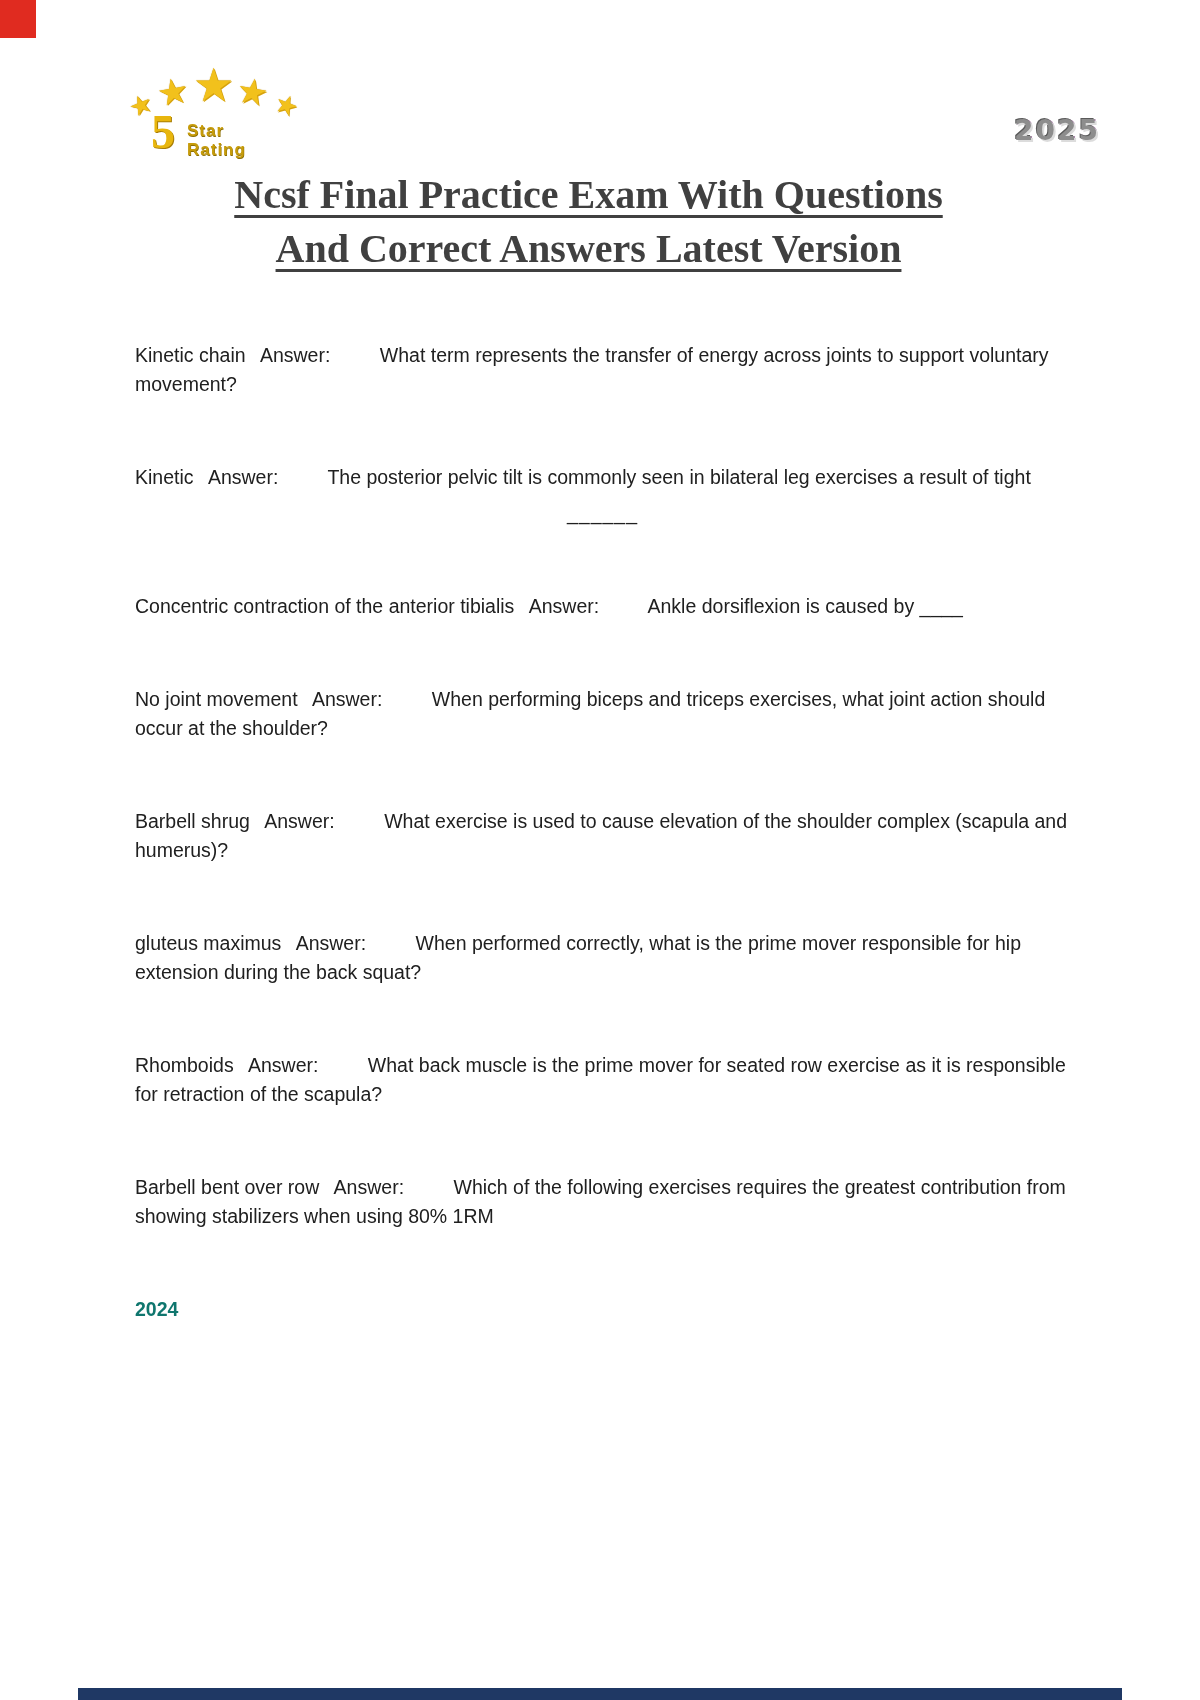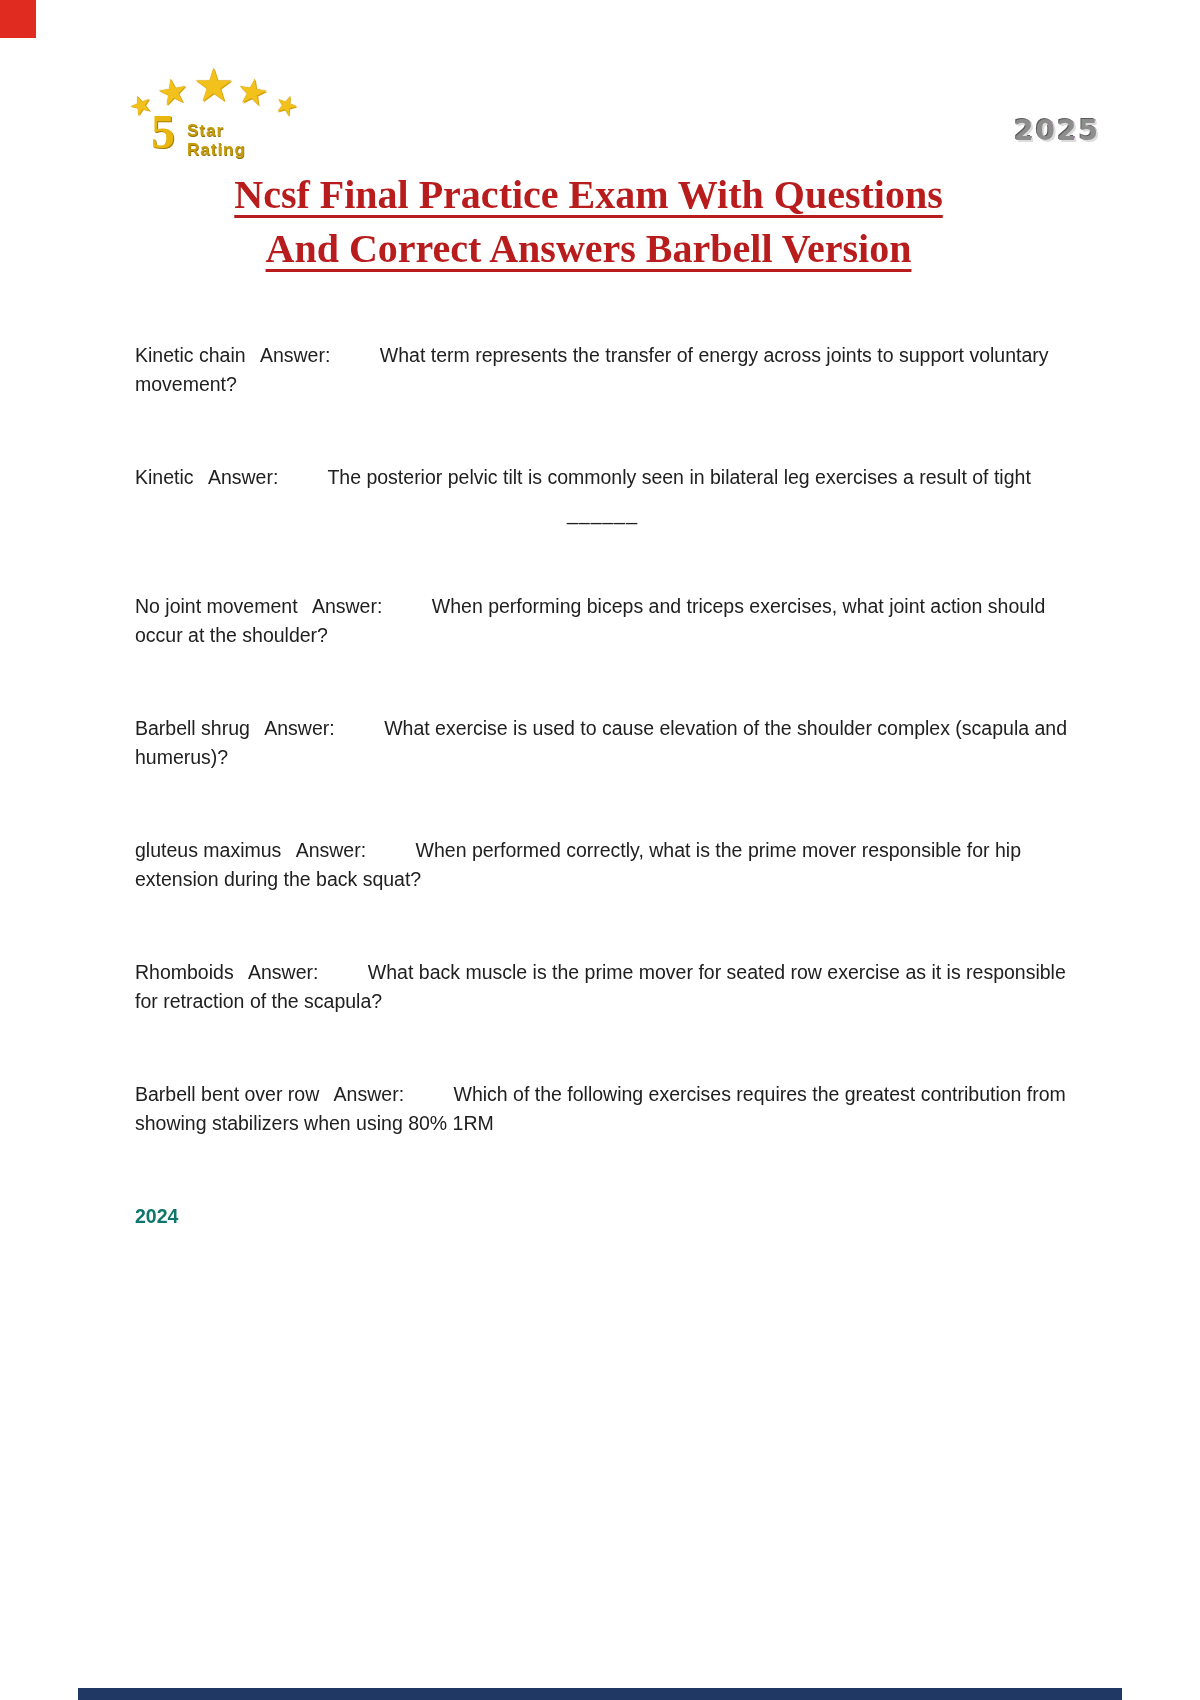--- a/index.html
+++ b/index.html
@@ -65,21 +65,21 @@
   
   .title{
     position:absolute;
     left:0; top:168px;
     width:1177px;
     text-align:center;
     font-family:"Liberation Serif", serif;
     font-weight:bold;
     font-size:40px;
     line-height:54px;
-    color:#b91c1c;
+    color:#404040;
   }
   .title .t-line{
     text-decoration:underline;
     text-decoration-thickness:3px;
     text-underline-offset:7px;
   }
   
   .body-block{
     position:absolute;
     left:135px; top:341px;
@@ -126,38 +126,43 @@
     <span class="star star-5">★</span>
     <span class="logo-five">5</span>
     <span class="logo-word star-word">Star</span>
     <span class="logo-word rating-word">Rating</span>
   </div>
 
   <div class="year-badge">2025</div>
 
   <div class="title">
     <div><span class="t-line">Ncsf Final Practice Exam With Questions</span></div>
-    <div><span class="t-line">And Correct Answers Barbell Version</span></div>
+    <div><span class="t-line">And Correct Answers Latest Version</span></div>
   </div>
 
   <div class="body-block">
 
     <p class="qa">
       <span class="term">Kinetic chain</span>
       <span class="ans-label">Answer:</span>
       <span class="question">What term represents the transfer of energy across joints to support voluntary movement?</span>
     </p>
 
     <p class="qa">
       <span class="term">Kinetic</span>
       <span class="ans-label">Answer:</span>
       <span class="question">The posterior pelvic tilt is commonly seen in bilateral leg exercises a result of tight</span>
       <span class="blank-line">______</span>
     </p>
 
+    <p class="qa">
+      <span class="term">Concentric contraction of the anterior tibialis</span>
+      <span class="ans-label">Answer:</span>
+      <span class="question">Ankle dorsiflexion is caused by ____</span>
+    </p>
 
     <p class="qa">
       <span class="term">No joint movement</span>
       <span class="ans-label">Answer:</span>
       <span class="question">When performing biceps and triceps exercises, what joint action should occur at the shoulder?</span>
     </p>
 
     <p class="qa">
       <span class="term">Barbell shrug</span>
       <span class="ans-label">Answer:</span>

